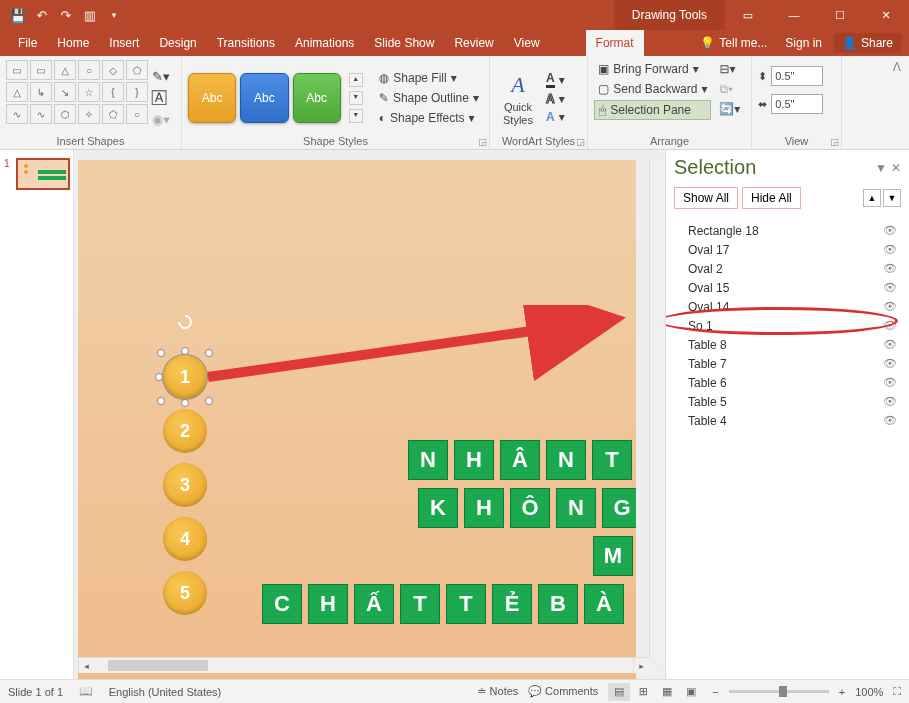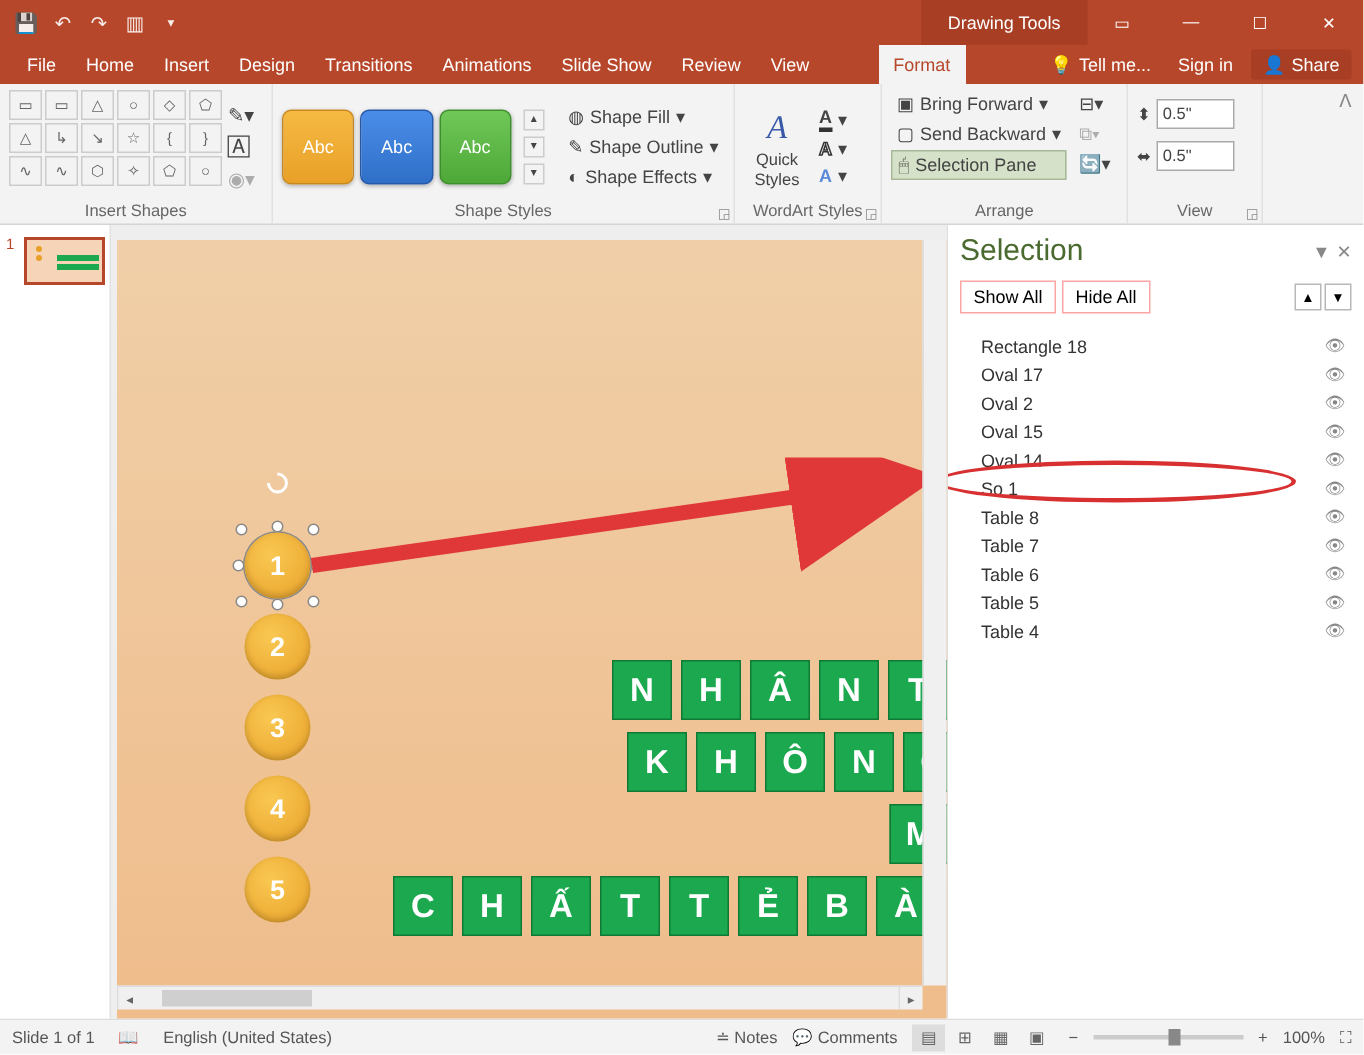--- a/index.html
+++ b/index.html
@@ -63,21 +63,21 @@
 .watermark .vn { color: #d82a2a; }
 
 
 .vscroll { position: absolute; right: 0; top: 10px; bottom: 22px; width: 16px; background: #f0f0f0; border-left: 1px solid #ddd; }
 .hscroll { position: absolute; left: 4px; right: 16px; bottom: 6px; height: 16px; background: #f0f0f0; border-top: 1px solid #ddd; display: flex; }
 .hscroll-track { flex: 1; position: relative; }
 .hscroll-thumb { position: absolute; left: 14px; width: 100px; top: 2px; bottom: 2px; background: #cfcfcf; }
 .scroll-btn { width: 16px; display: flex; align-items: center; justify-content: center; font-size: 9px; color: #666; border-left: 1px solid #ddd; }
 
 
-.selection-pane { width: 278px; border-left: 1px solid #ddd; background: #fff; display: flex; flex-direction: column; font-size: 12px; }
+.selection-pane { width: 244px; border-left: 1px solid #ddd; background: #fff; display: flex; flex-direction: column; font-size: 12px; }
 .sel-header { display: flex; align-items: center; padding: 6px 8px 4px; }
 .sel-title { font-size: 20px; color: #4a6a2f; font-weight: 300; }
 .sel-header-btns { margin-left: auto; display: flex; gap: 4px; color: #888; font-size: 12px; }
 .sel-buttons { display: flex; gap: 4px; padding: 4px 8px 8px; align-items: center; }
 .sel-btn { border: 1px solid #fca5a5; padding: 3px 8px; font-size: 12px; background: #fff; }
 .sel-arrows { margin-left: auto; display: flex; gap: 2px; }
 .sel-arrow { width: 18px; height: 18px; border: 1px solid #b8b8b8; display: flex; align-items: center; justify-content: center; font-size: 9px; }
 .sel-list { flex: 1; padding: 4px 4px; overflow: auto; position: relative; }
 .sel-item { display: flex; align-items: center; padding: 2px 8px 2px 18px; font-size: 12px; color: #333; height: 19px; }
 .sel-eye { margin-left: auto; color: #888; font-size: 11px; }

